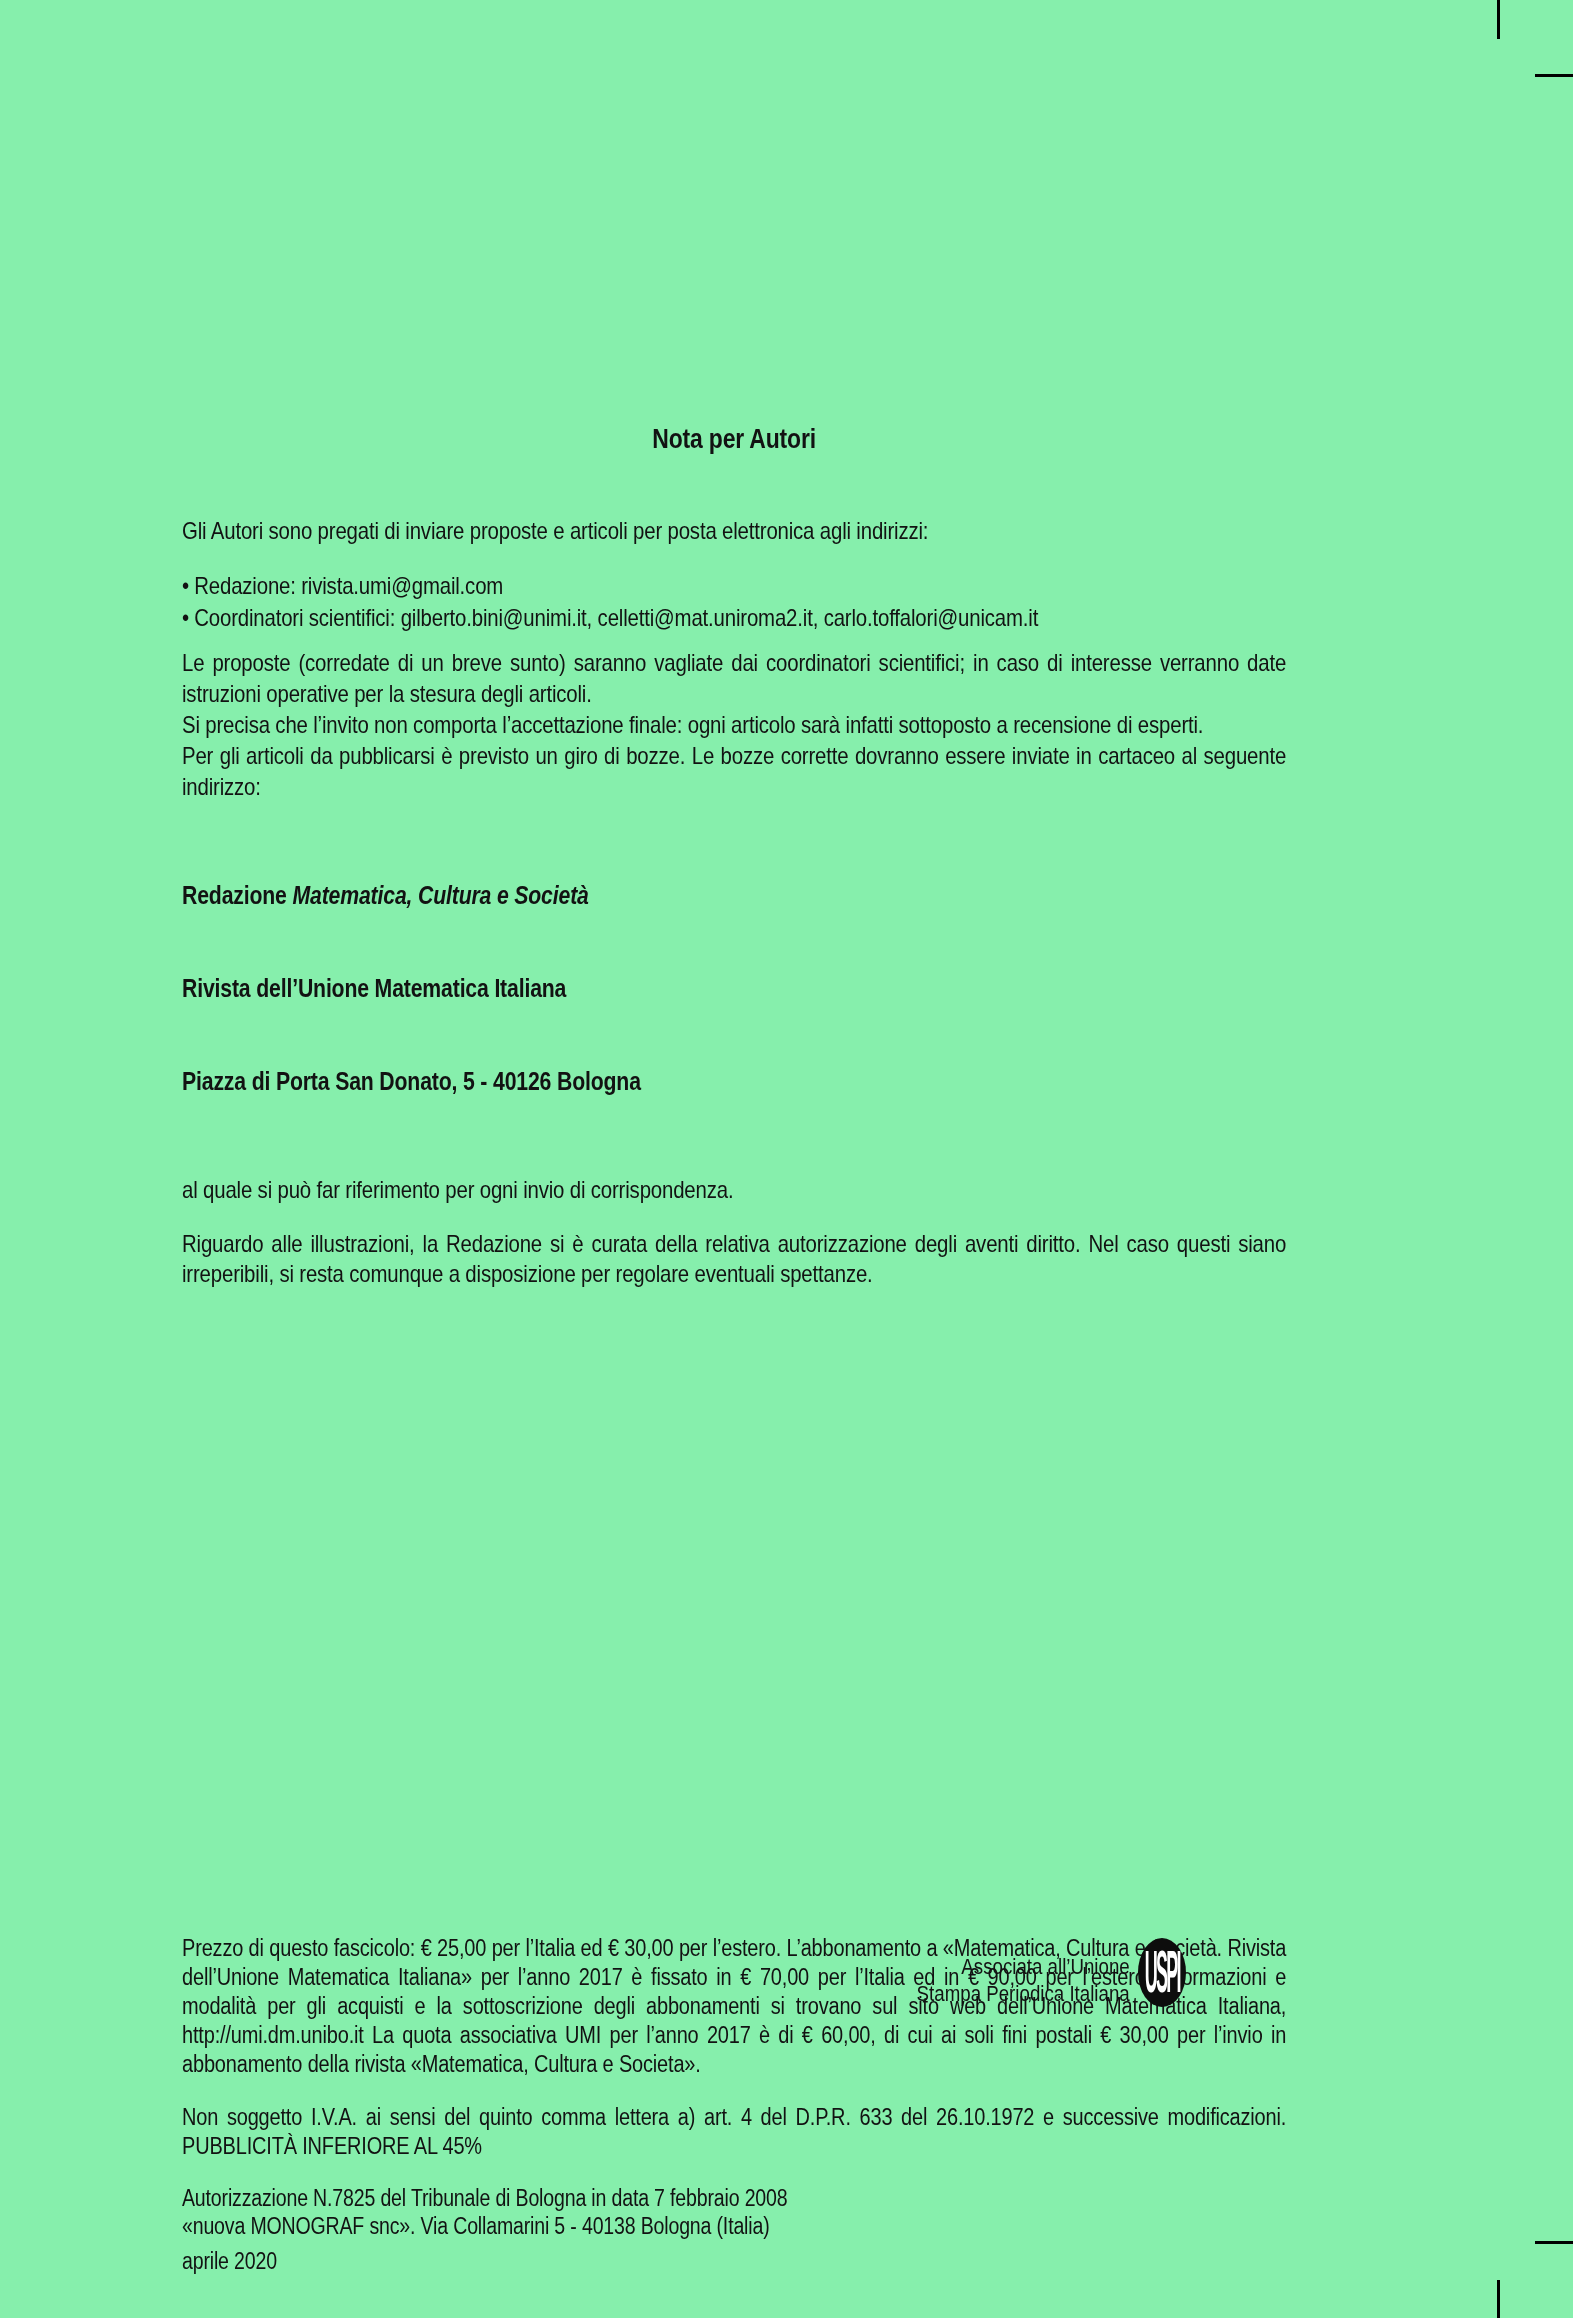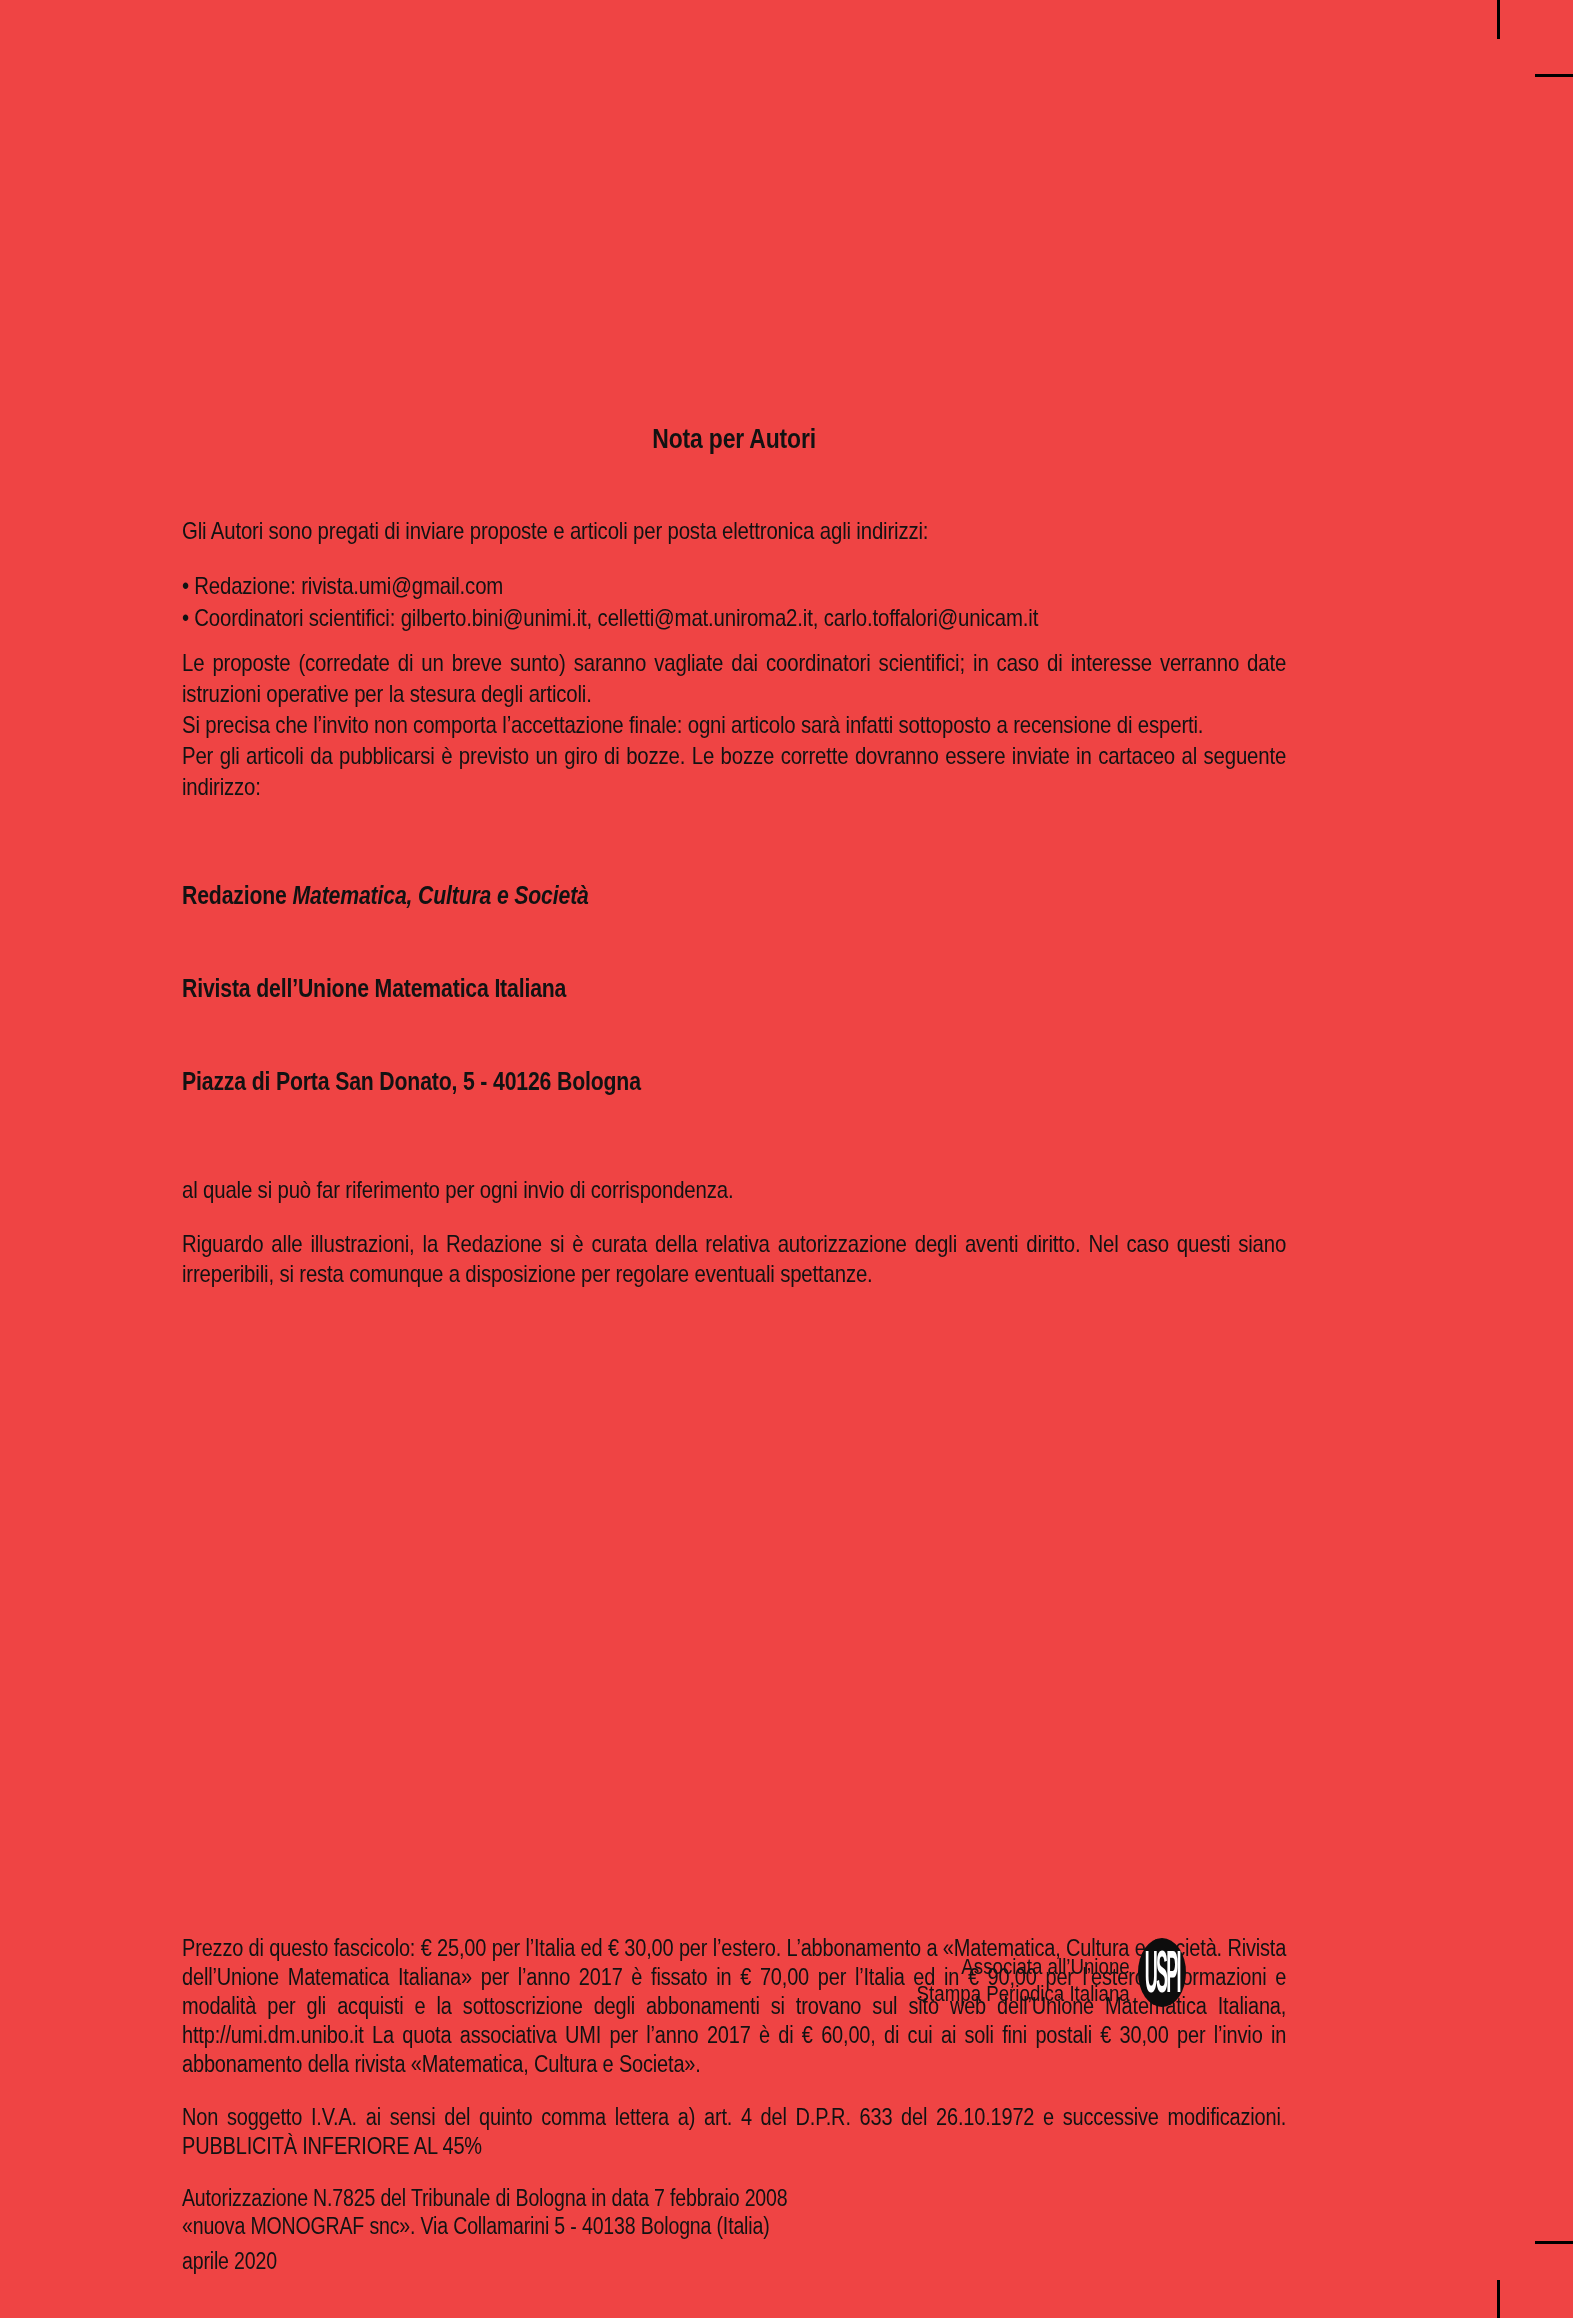--- a/index.html
+++ b/index.html
@@ -4,21 +4,21 @@
 <style>
   html, body {
     margin: 0;
     padding: 0;
     background: #ffffff;
   }
   .page {
     position: relative;
     width: 1574px;
     height: 2319px;
-    background: #ef4444;
+    background: #86efac;
     color: #121212;
     font-family: "Liberation Sans", "DejaVu Sans", sans-serif;
     overflow: hidden;
   }
   
   .content {
     position: absolute;
     left: 182px;
     top: 0;
     width: 1299px;

